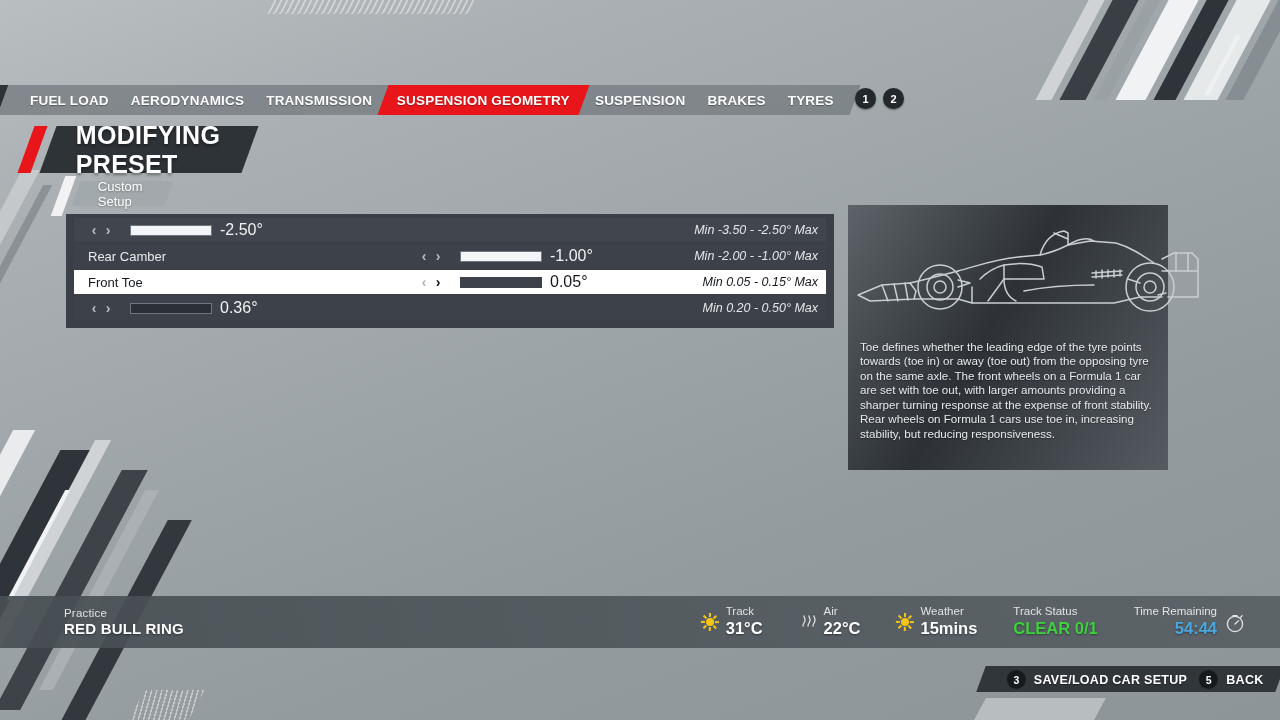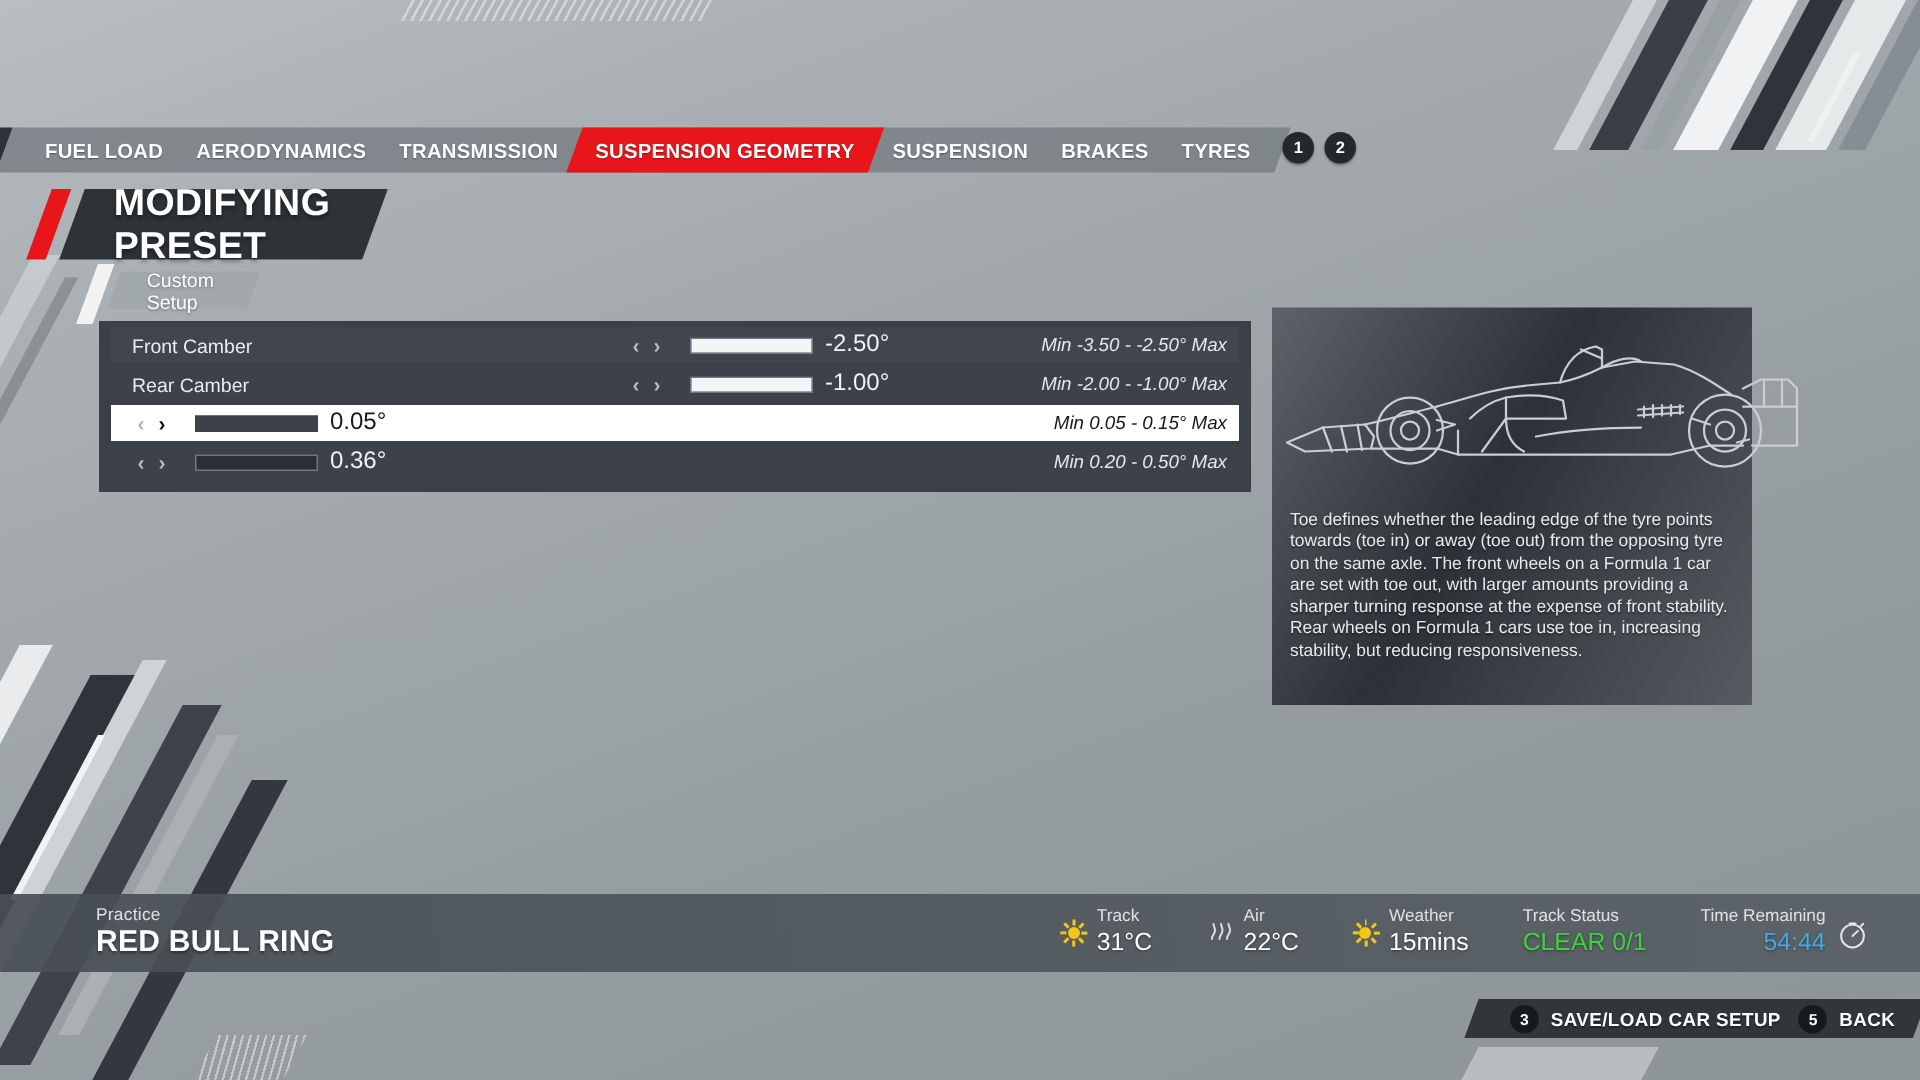--- a/index.html
+++ b/index.html
@@ -148,27 +148,27 @@
   .statusbar {
     position:absolute; left:0; bottom:72px; width:1280px; height:52px;
     background:linear-gradient(90deg, rgba(72,79,84,.92) 0%, rgba(78,85,90,.9) 50%, rgba(86,93,98,.88) 100%);
     display:flex; align-items:center;
   }
   .sb-event { margin-left:64px; }
   .sb-event .sess {
     color:#dfe2e4; font-size:11.5px; letter-spacing:.2px; line-height:1.15;
   }
   .sb-event .track {
-    color:#fff; font-size:20px; font-weight:bold; letter-spacing:.2px;
+    color:#fff; font-size:15px; font-weight:bold; letter-spacing:.2px;
     text-shadow:0 1px 2px rgba(0,0,0,.45); line-height:1.15;
   }
   .sb-items { margin-left:auto; display:flex; align-items:center; gap:0; padding-right:16px; }
   .sb-cell { display:flex; align-items:center; gap:7px; padding:0 18px; }
   .sb-cell .lab { color:#dfe2e4; font-size:11.5px; line-height:1.2; }
-  .sb-cell .val { color:#fff; font-size:16.5px; font-weight:normal; line-height:1.2;
+  .sb-cell .val { color:#fff; font-size:16.5px; font-weight:bold; line-height:1.2;
                   text-shadow:0 1px 2px rgba(0,0,0,.45); }
   .val.green { color:#3fd23f; }
   .val.blue  { color:#4aa8e0; }
 
   .sun { width:17px; height:17px; position:relative; flex:0 0 auto; }
   .sun::before {
     content:""; position:absolute; left:4.5px; top:4.5px; width:8px; height:8px;
     border-radius:50%; background:#f5c518;
   }
   .sun i {
@@ -260,21 +260,20 @@
   </div>
   <div class="subtitle-white"></div>
   <div class="subtitle-panel">
     <span>Custom Setup</span>
   </div>
 </div>
 
 <div class="settings">
 
   <div class="row">
-    <div class="row-label">Front Camber</div>
     <div class="stepper">
       <div class="arr">‹</div>
       <div class="arr">›</div>
     </div>
     <div class="bar-wrap">
       <div class="bar-fill" style="width: 100%;"></div>
     </div>
     <div class="row-value">-2.50°</div>
     <div class="row-range">Min -3.50 - -2.50° Max</div>
   </div>
@@ -286,20 +285,21 @@
       <div class="arr">›</div>
     </div>
     <div class="bar-wrap">
       <div class="bar-fill" style="width: 100%;"></div>
     </div>
     <div class="row-value">-1.00°</div>
     <div class="row-range">Min -2.00 - -1.00° Max</div>
   </div>
 
   <div class="row selected">
+    <div class="row-label">Front Toe</div>
     <div class="stepper">
       <div class="arr">‹</div>
       <div class="arr on">›</div>
     </div>
     <div class="bar-wrap">
       <div class="bar-fill" style="width: 0%;"></div>
     </div>
     <div class="row-value">0.05°</div>
     <div class="row-range">Min 0.05 - 0.15° Max</div>
   </div>

